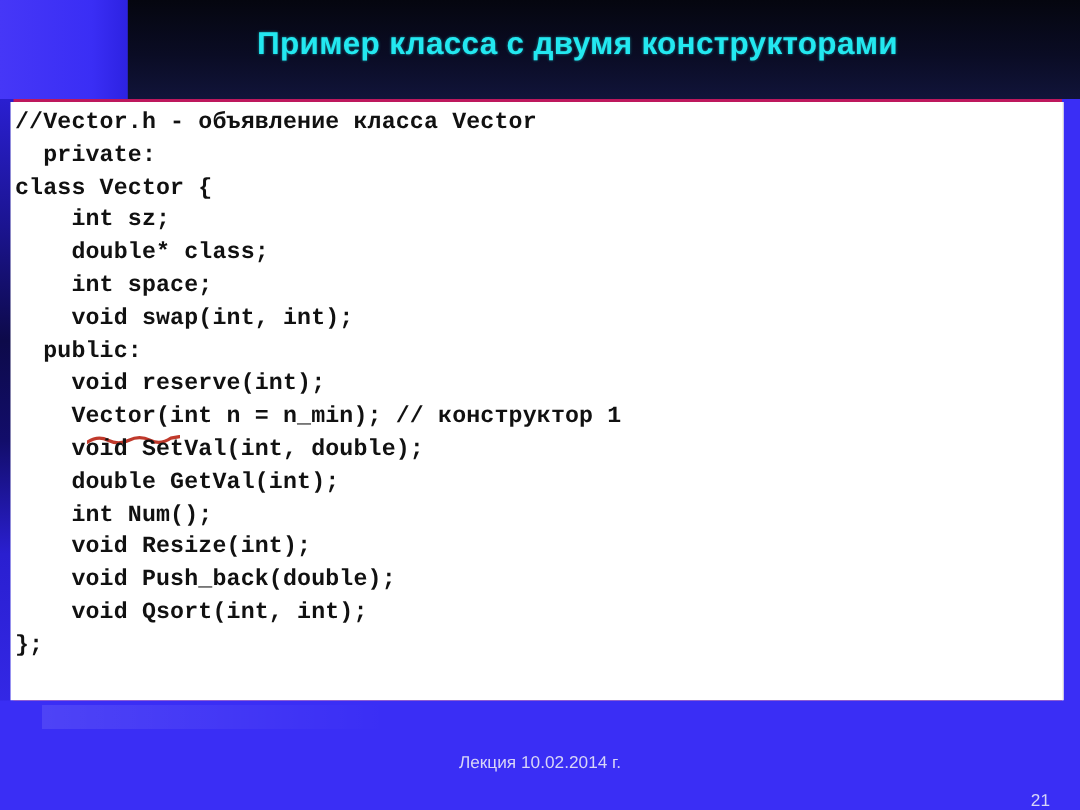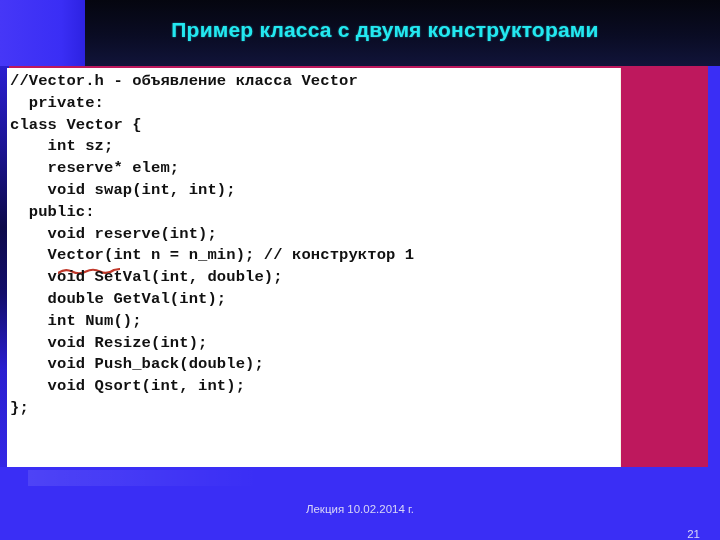--- a/index.html
+++ b/index.html
@@ -76,21 +76,21 @@
     width: 12px;
     height: 474px;
     background: linear-gradient(to bottom, #3a2ef5 0%, #3a2ef5 100%);
   }
 
   
   .code-panel {
     position: absolute;
     left: 7px;
     top: 68px;
-    width: 614px;
+    width: 702px;
     height: 399px;
     background: #ffffff;
     border-right: 1px solid #f5f5e8;
     box-sizing: border-box;
   }
   .code-panel-inner {
     position: absolute;
     left: 3px;
     top: 3px;
     right: 0;
@@ -167,21 +167,22 @@
 
   <div class="rail-left"></div>
   <div class="rail-right"></div>
 
   <div class="code-panel">
     <div class="code-panel-inner" id="code-lines">
         <div class="code-line">//Vector.h - объявление класса Vector</div>
         <div class="code-line">  private:</div>
         <div class="code-line">class Vector {</div>
         <div class="code-line">    int sz;</div>
-        <div class="code-line">    reserve* elem;</div>
+        <div class="code-line">    double* class;</div>
+        <div class="code-line">    int space;</div>
         <div class="code-line">    void swap(int, int);</div>
         <div class="code-line">  public:</div>
         <div class="code-line">    void reserve(int);</div>
         <div class="code-line">    Vector(int n = n_min); // конструктор 1<span class="squiggle"><svg width="62" height="7" viewBox="0 0 62 7" preserveAspectRatio="none">
               <path d="M0,5 Q7,0 14,3.5 T28,3.5 T42,3.5 T56,2 L62,1" fill="none" stroke="#c0392b" stroke-width="2.2" stroke-linecap="round"></path>
             </svg></span></div>
         <div class="code-line">    void SetVal(int, double);</div>
         <div class="code-line">    double GetVal(int);</div>
         <div class="code-line">    int Num();</div>
         <div class="code-line">    void Resize(int);</div>

